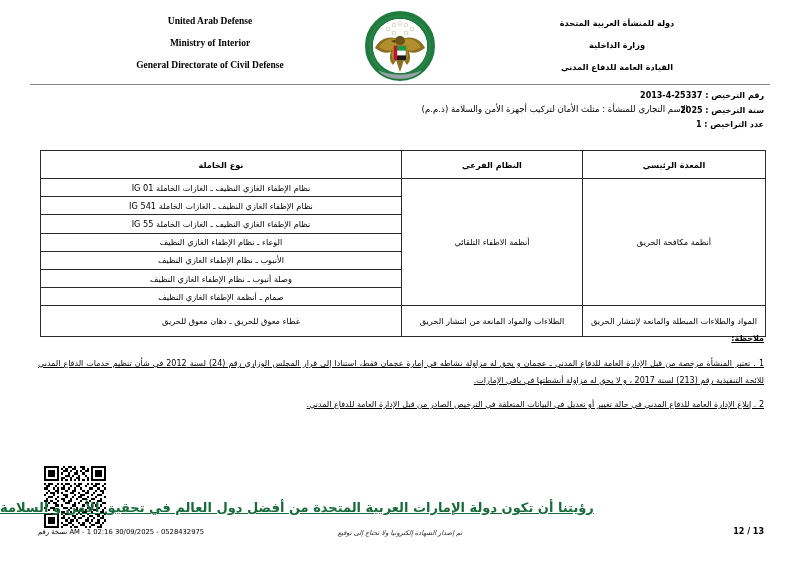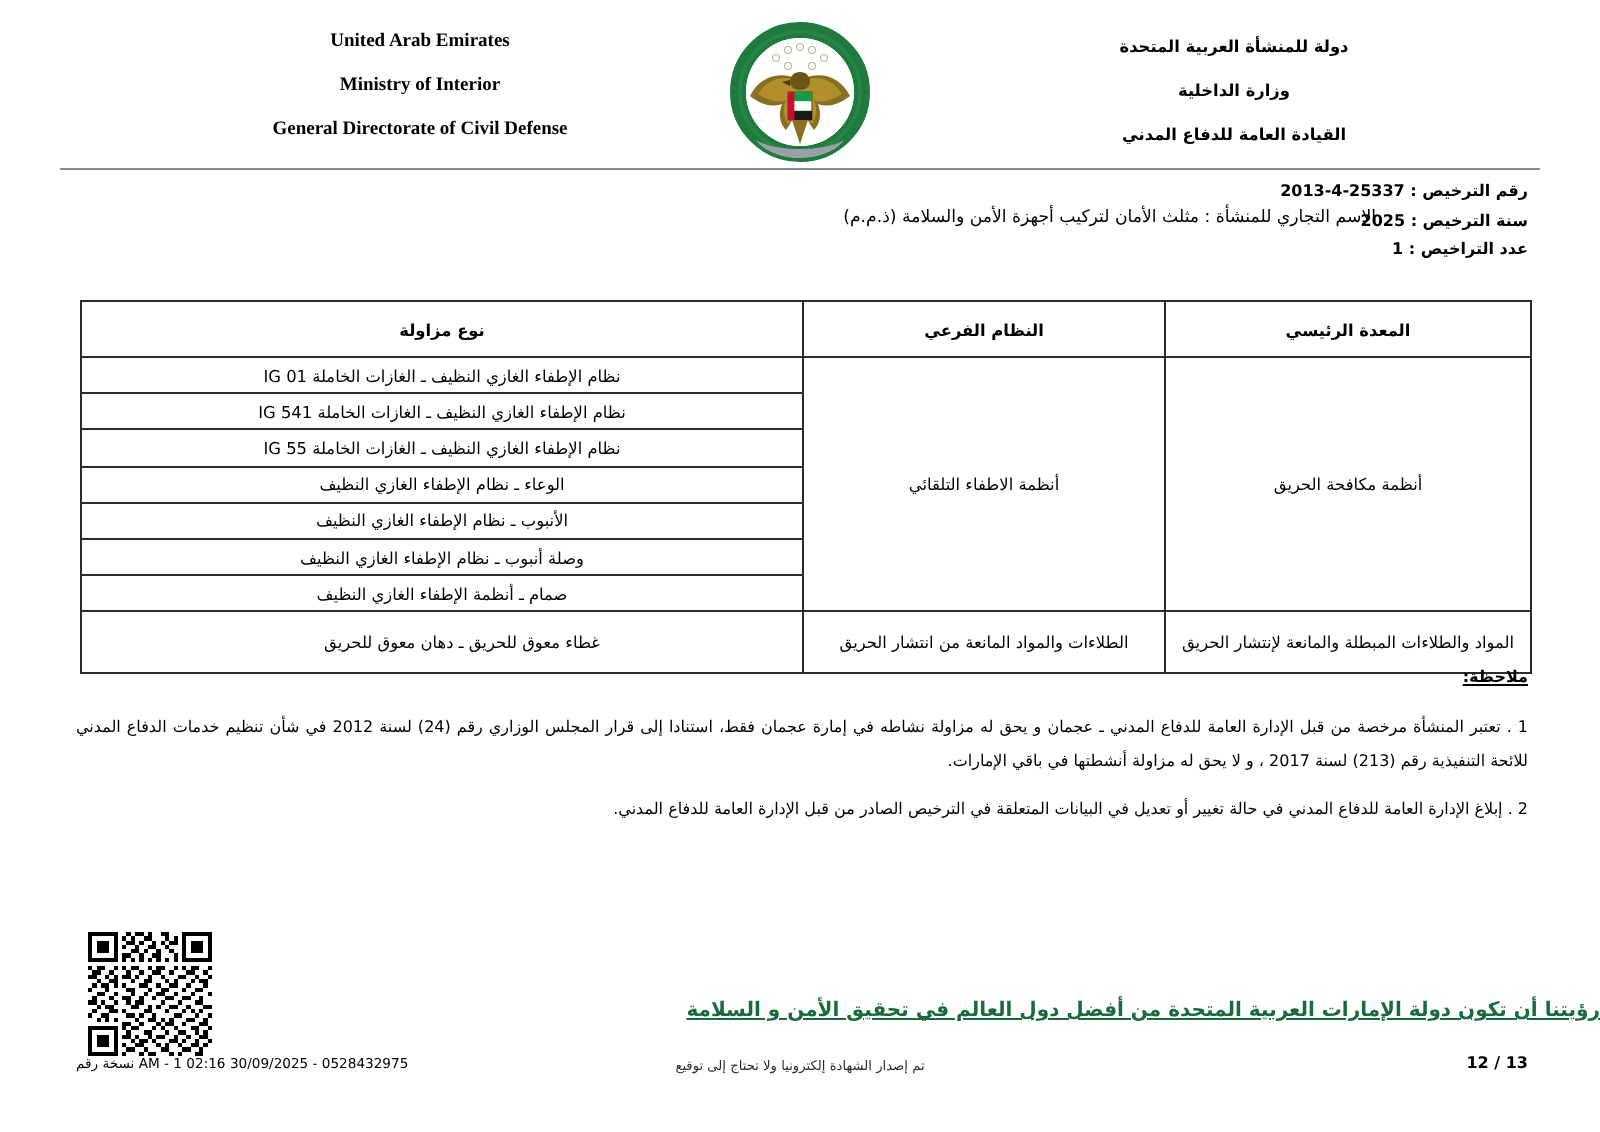--- a/index.html
+++ b/index.html
@@ -151,41 +151,42 @@
   .notes-title {
     font-weight: bold;
     text-decoration: underline;
     margin-bottom: 8px;
     font-size: 8px;
   }
   .note-item {
     margin-bottom: 7px;
     text-align: justify;
     text-align-last: right;
+    text-decoration: underline;
   }
   .note-item.n2 { text-align: center; }
 
   
   .qr {
     position: absolute;
     left: 44px;
     top: 466px;
     width: 62px;
     height: 62px;
   }
 
   
   .vision {
     position: absolute;
     left: 0;
     top: 500px;
     width: 800px;
-    text-align: right;
-    direction: rtl;
-    font-size: 10px;
+    text-align: left;
+    direction: rtl;
+    font-size: 13px;
     font-weight: bold;
     text-decoration: underline;
     color: #1a6b3c;
   }
 
   
   .footer-left {
     position: absolute;
     left: 38px;
     top: 528px;
@@ -195,39 +196,40 @@
   }
   .footer-center {
     position: absolute;
     left: 0;
     top: 529px;
     width: 800px;
     text-align: center;
     direction: rtl;
     font-size: 6.6px;
     color: #2b2b2b;
+    font-style: italic;
   }
   .footer-page {
     position: absolute;
     right: 36px;
     top: 527px;
     font-size: 8px;
     font-weight: bold;
     direction: ltr;
   }
 </style>
 </head>
 <body>
 
 <div class="page">
 
   <div class="header">
 
     <div class="header-en">
-      <div>United Arab Emirates</div>
+      <div>United Arab Defense</div>
       <div>Ministry of Interior</div>
       <div>General Directorate of Civil Defense</div>
     </div>
 
     <div class="header-ar">
       <div>دولة للمنشأة العربية المتحدة</div>
       <div>وزارة الداخلية</div>
       <div>القيادة العامة للدفاع المدني</div>
     </div>
 
@@ -288,21 +290,21 @@
   </div>
 
   <div class="tradename">الاسم التجاري للمنشأة : مثلث الأمان لتركيب أجهزة الأمن والسلامة (ذ.م.م)</div>
 
   <div class="tbl-wrap">
     <table class="spec">
       <thead>
         <tr>
           <th class="col-main">المعدة الرئيسي</th>
           <th class="col-sub">النظام الفرعي</th>
-          <th class="col-equip">نوع مزاولة</th>
+          <th class="col-equip">نوع الخاملة</th>
         </tr>
       </thead>
       <tbody>
         <tr>
           <td class="group" rowspan="7">أنظمة مكافحة الحريق</td>
           <td class="group" rowspan="7">أنظمة الاطفاء التلقائي</td>
           <td class="equip">نظام الإطفاء الغازي النظيف ـ الغازات الخاملة IG 01</td>
         </tr>
         <tr>
           <td class="equip">نظام الإطفاء الغازي النظيف ـ الغازات الخاملة IG 541</td>

